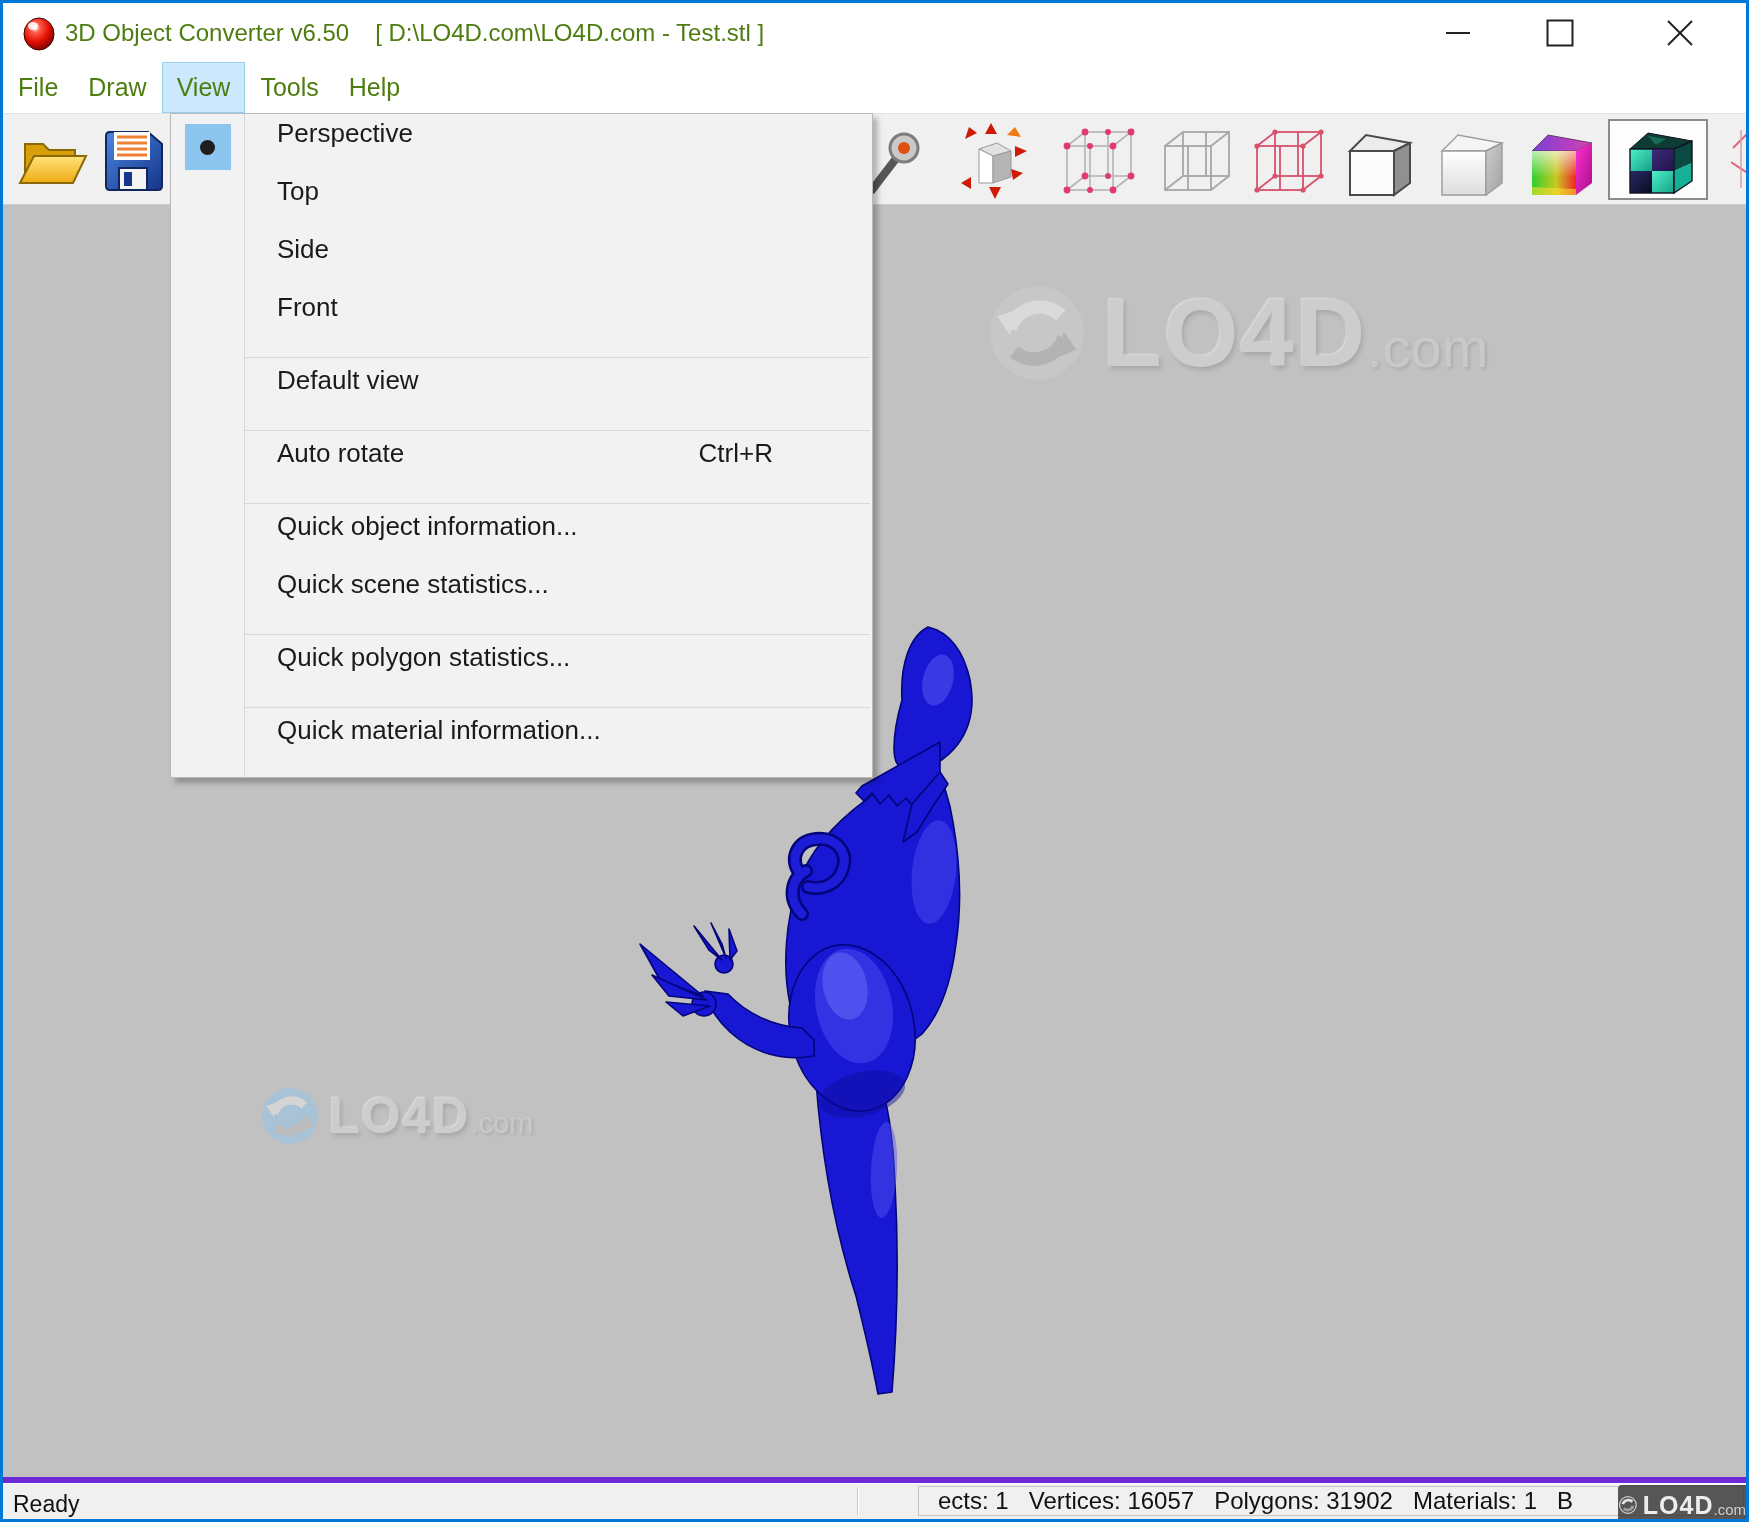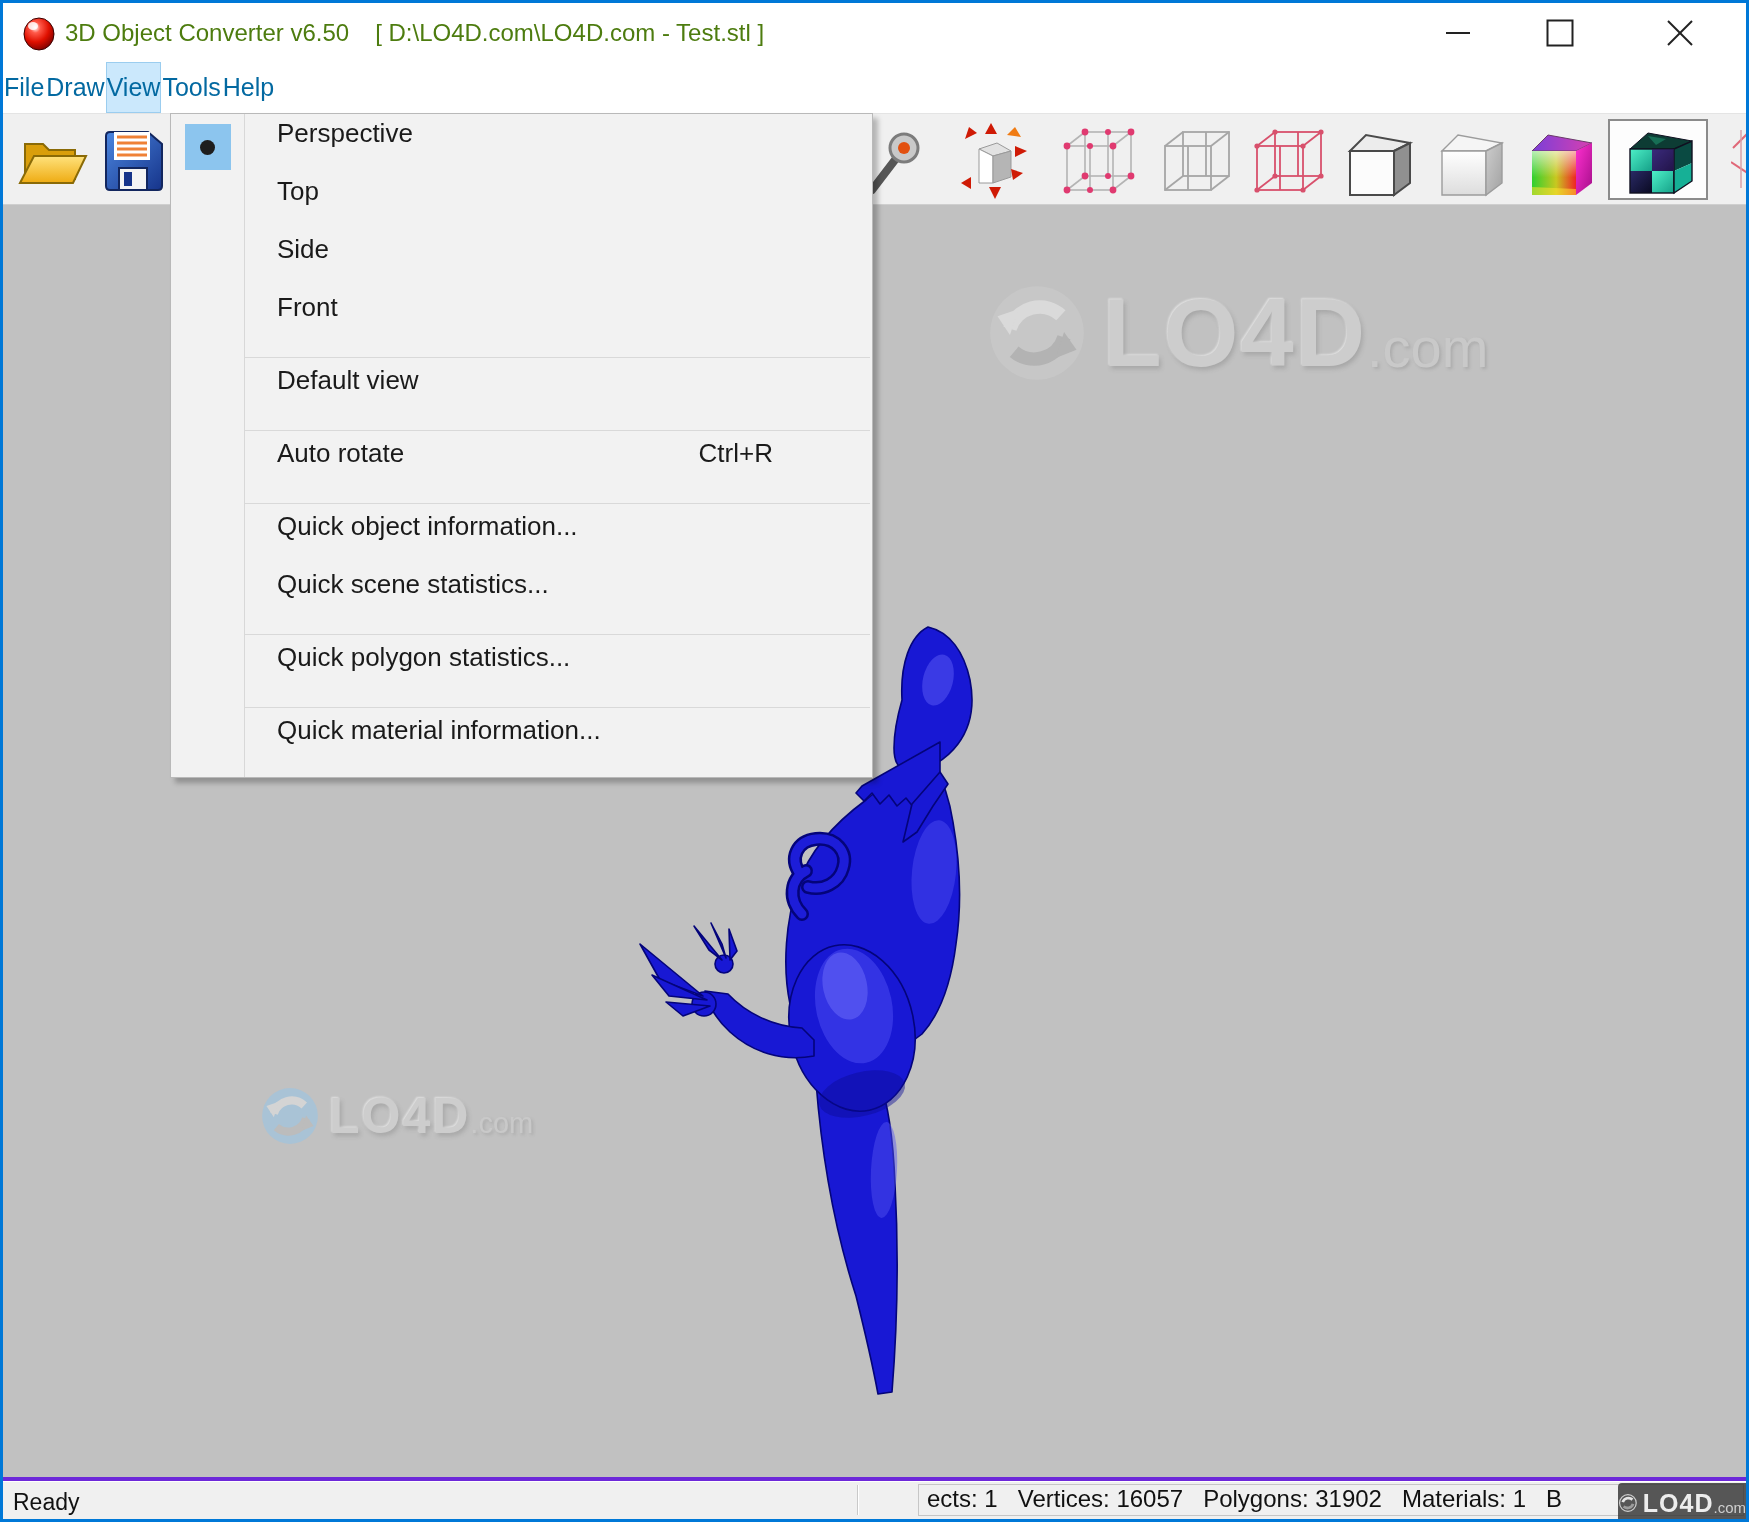--- a/index.html
+++ b/index.html
@@ -11,21 +11,21 @@
   #appicon{margin-left:19px;width:34px;height:36px;flex:0 0 auto;}
   .ttext{font-size:24px;color:#4d7c0f;white-space:pre;}
   #doc-title{margin-left:26px;}
   .wbtn{position:absolute;top:0;height:59px;display:flex;align-items:center;justify-content:center;}
   #btn-min{left:1409px;width:92px;}
   #btn-max{left:1511px;width:92px;}
   #btn-close{left:1625px;width:104px;}
 
   
   #menubar{height:51px;background:#fff;display:flex;align-items:stretch;padding-left:0;}
-  .mbitem{padding:0 0;display:flex;align-items:center;font-size:25px;color:#0369a1;border:1px solid transparent;}
+  .mbitem{padding:0 14px;display:flex;align-items:center;font-size:25px;color:#4d7c0f;border:1px solid transparent;}
   .mbitem.active{background:#cbe8fc;border:1px solid #9bcdef;}
 
   
   #toolbar{position:relative;height:92px;background:#f0f0f0;border-top:1px solid #e4e4e4;border-bottom:1px solid #cfcfcf;}
   .tbtn{position:absolute;top:8px;width:84px;height:78px;display:flex;align-items:center;justify-content:center;}
   #tb-sel{position:absolute;left:1605px;top:5px;width:100px;height:81px;background:#fdfdfd;border:2px solid #8b8b8b;display:flex;align-items:center;justify-content:center;}
   #tb-axis{position:absolute;left:1728px;top:8px;width:18px;height:78px;overflow:hidden;}
 
   
   #canvas{position:relative;height:1272px;background:#c1c1c1;overflow:hidden;}
@@ -50,26 +50,26 @@
   .mrow{height:58px;display:flex;align-items:flex-start;font-size:26px;color:#1a1a1a;}
   .mgut{width:73px;flex:0 0 auto;display:flex;align-items:center;justify-content:center;height:100%;}
   .radio-on{width:46px;height:46px;background:#8cc5ee;display:flex;align-items:center;justify-content:center;}
   .radio-dot{width:15px;height:15px;border-radius:50%;background:#1e1e1e;}
   .mlabel{margin-left:33px;}
   .msc{margin-left:auto;padding-right:99px;}
   .msep{height:15px;display:flex;align-items:center;}
   .msep > div{height:1px;background:#d9d9d9;margin-left:74px;margin-right:2px;flex:1;}
 
   
-  #statusbar{position:relative;height:42px;background:#f0f0f0;border-top:4px solid #6d28d9;
+  #statusbar{position:relative;height:42px;background:#f0f0f0;border-top:6px solid #6d28d9;
       box-shadow:inset 0 1px 0 #ffffff;font-size:23px;color:#111;}
   #st-left{position:absolute;left:10px;top:8px;}
   #st-sep1{position:absolute;left:854px;top:4px;bottom:4px;width:1px;background:#c9c9c9;box-shadow:1px 0 0 #fff;}
   #st-panel{position:absolute;left:915px;top:3px;bottom:3px;right:2px;border:1px solid #c6c6c6;background:#f0f0f0;
-      display:flex;align-items:flex-start;overflow:hidden;}
+      display:flex;align-items:flex-start;overflow:hidden;padding-left:11px;}
   #st-info{padding-left:8px;font-size:24px;white-space:pre;}
   #st-badge{position:absolute;left:1615px;top:2px;height:40px;right:0;background:rgba(42,42,42,.78);
       border-radius:4px 0 0 0;display:flex;align-items:center;justify-content:center;z-index:10;color:#ededed;}
   #st-badge .wm-name{font-size:25px;font-weight:bold;letter-spacing:1px;margin-left:5px;}
   #st-badge .wm-tld{font-size:15px;color:#cfcfcf;margin-top:8px;}
 </style>
 </head>
 <body>
 
 <div id="win">

